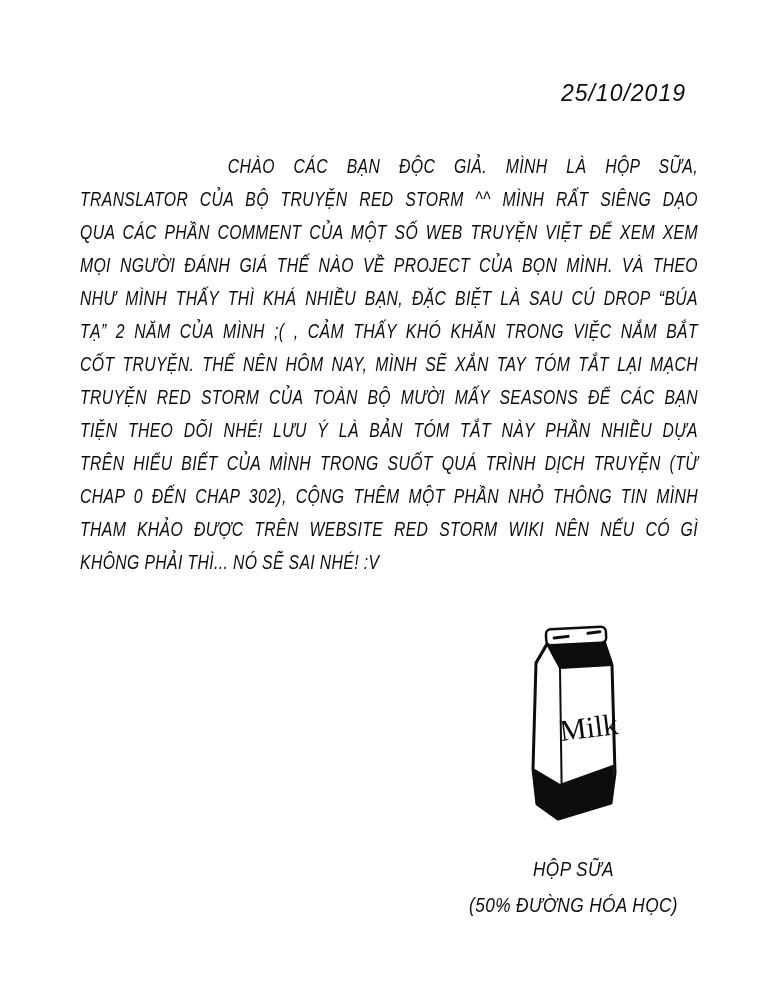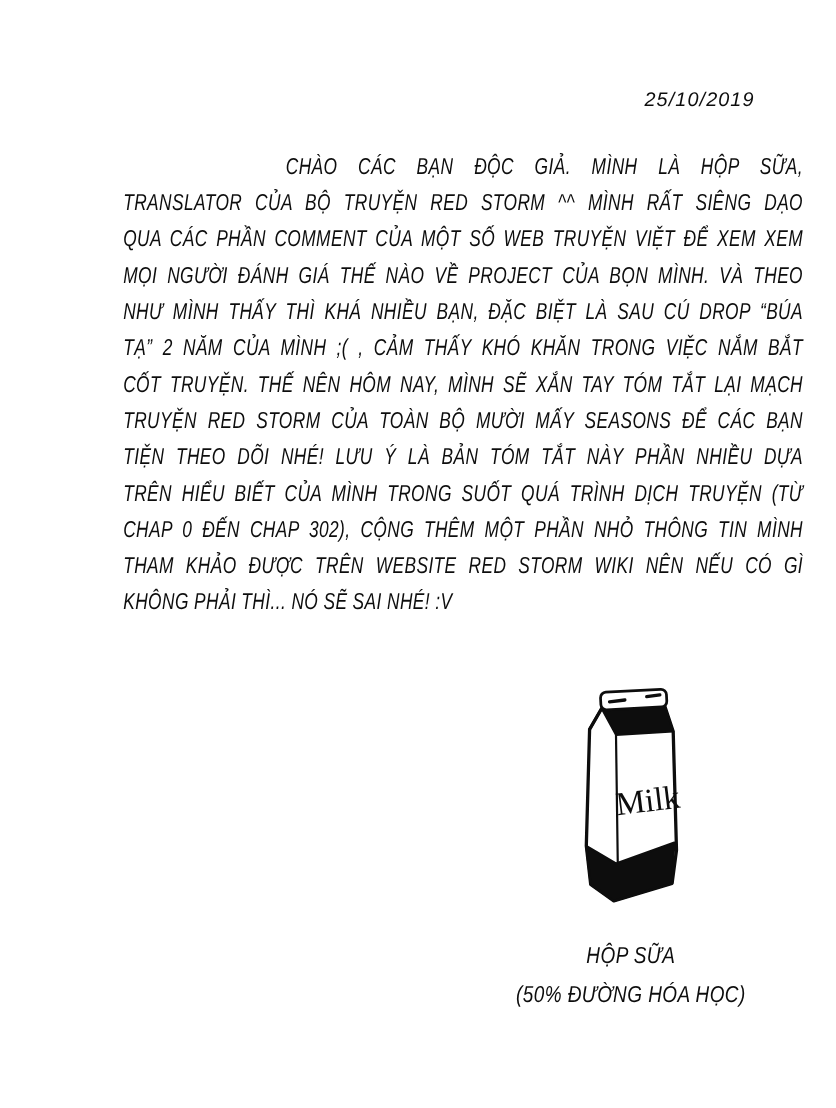--- a/index.html
+++ b/index.html
@@ -4,23 +4,23 @@
 <style>
   * { margin:0; padding:0; box-sizing:border-box; }
   html, body { background:#ffffff; }
   .page {
     position:relative; width:760px; height:1007px; background:#ffffff;
     overflow:hidden; font-family:"Liberation Sans", sans-serif;
     font-style:italic; color:#0d0d0d;
   }
   .date {
     position:absolute; top:80px; right:74px;
-    font-size:18px; letter-spacing:1px; white-space:nowrap;
+    font-size:23px; letter-spacing:1px; white-space:nowrap;
   }
-  .body-block { position:absolute; left:80px; top:135px; width:618px;margin-left:32px; }
+  .body-block { position:absolute; left:80px; top:149px; width:618px; }
   .comic-line {
     width:824px; transform:scaleX(0.75); transform-origin:0 0;
     font-size:21px; line-height:33px; height:33px;
     letter-spacing:0.5px; white-space:nowrap;
     text-align:justify; text-align-last:justify;
   }
   .comic-line.first { padding-left:197px; }
   .comic-line.last { text-align:left; text-align-last:left; }
   .ps-block { position:absolute; left:80px; top:612px; }
   .ps-line {

